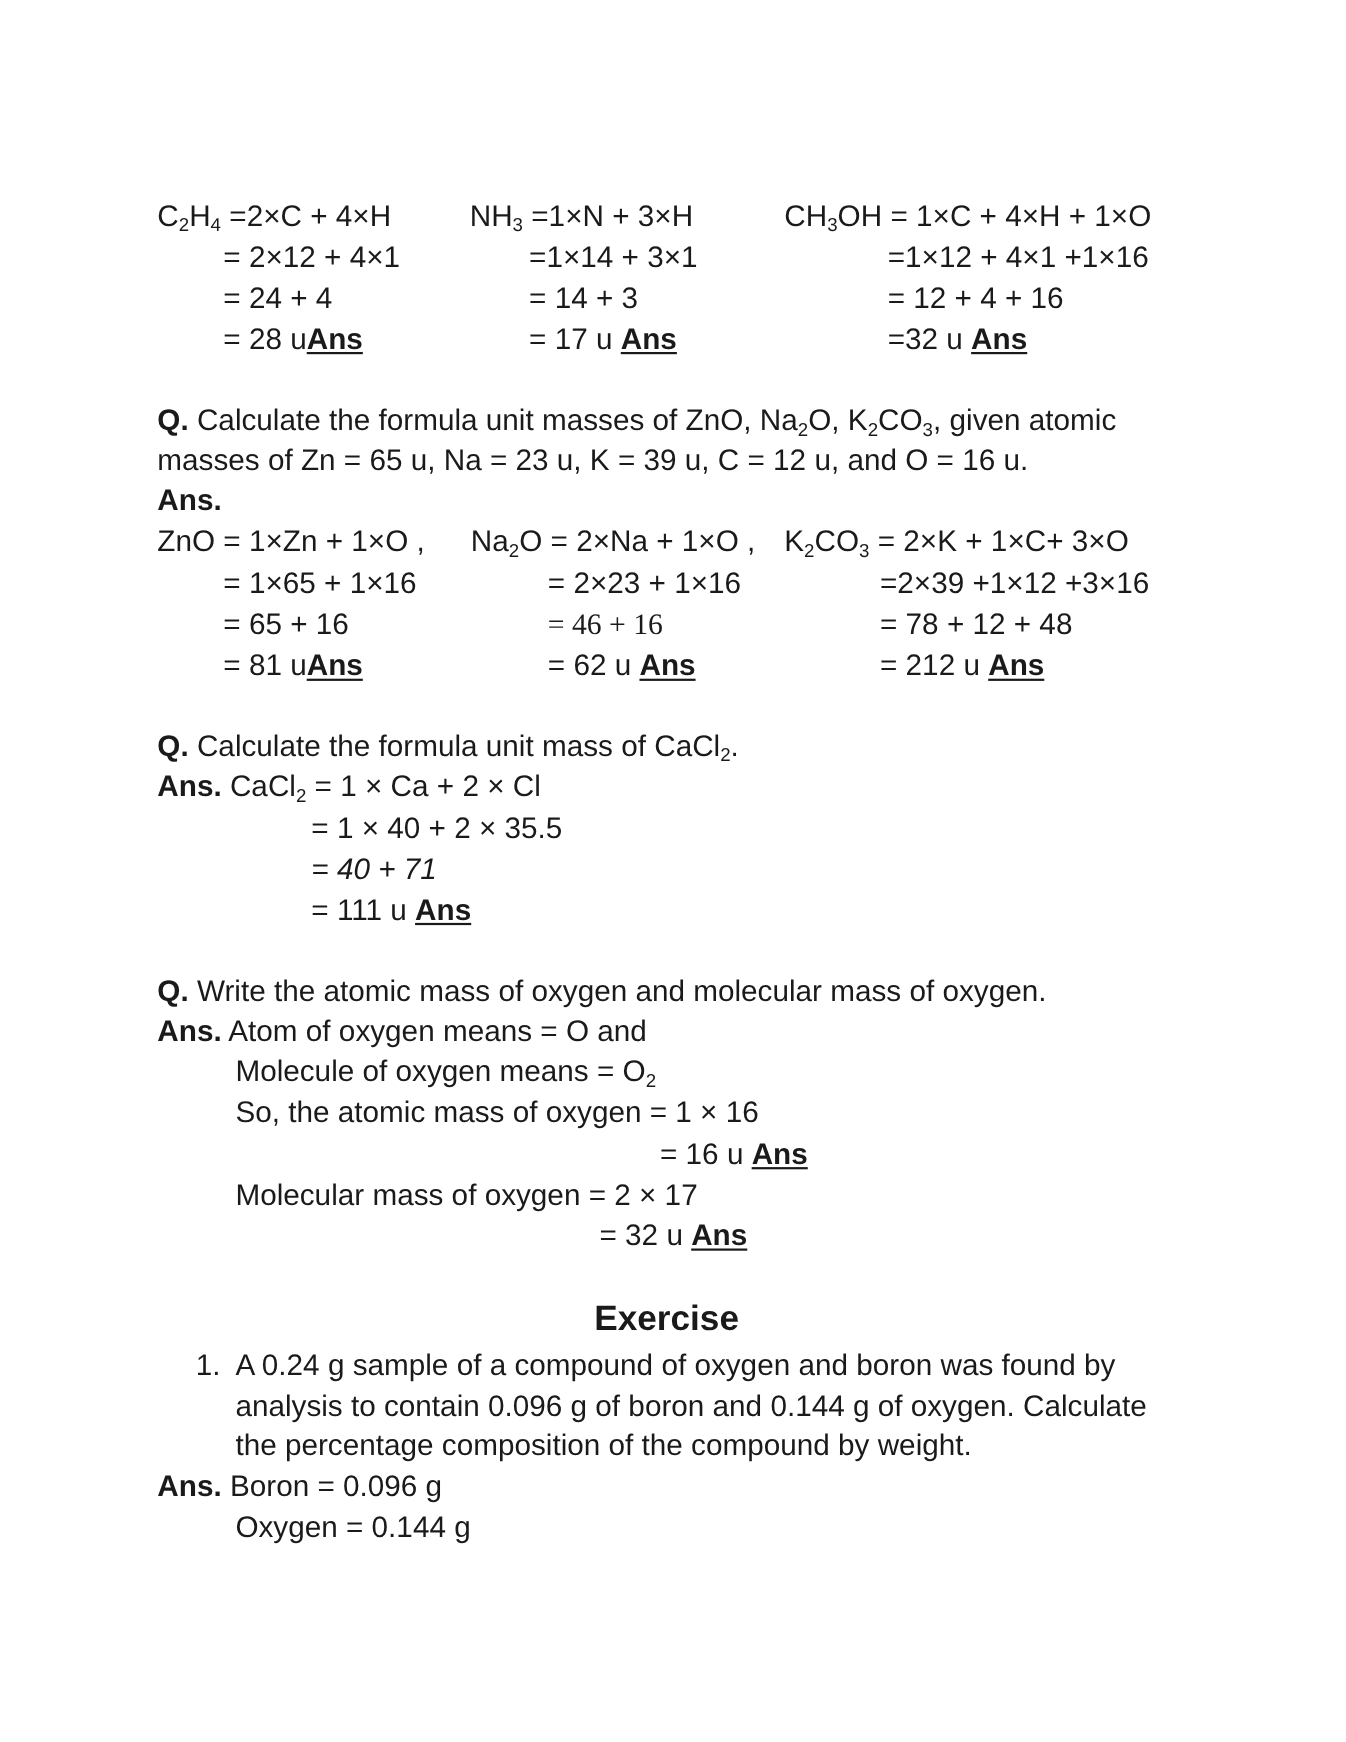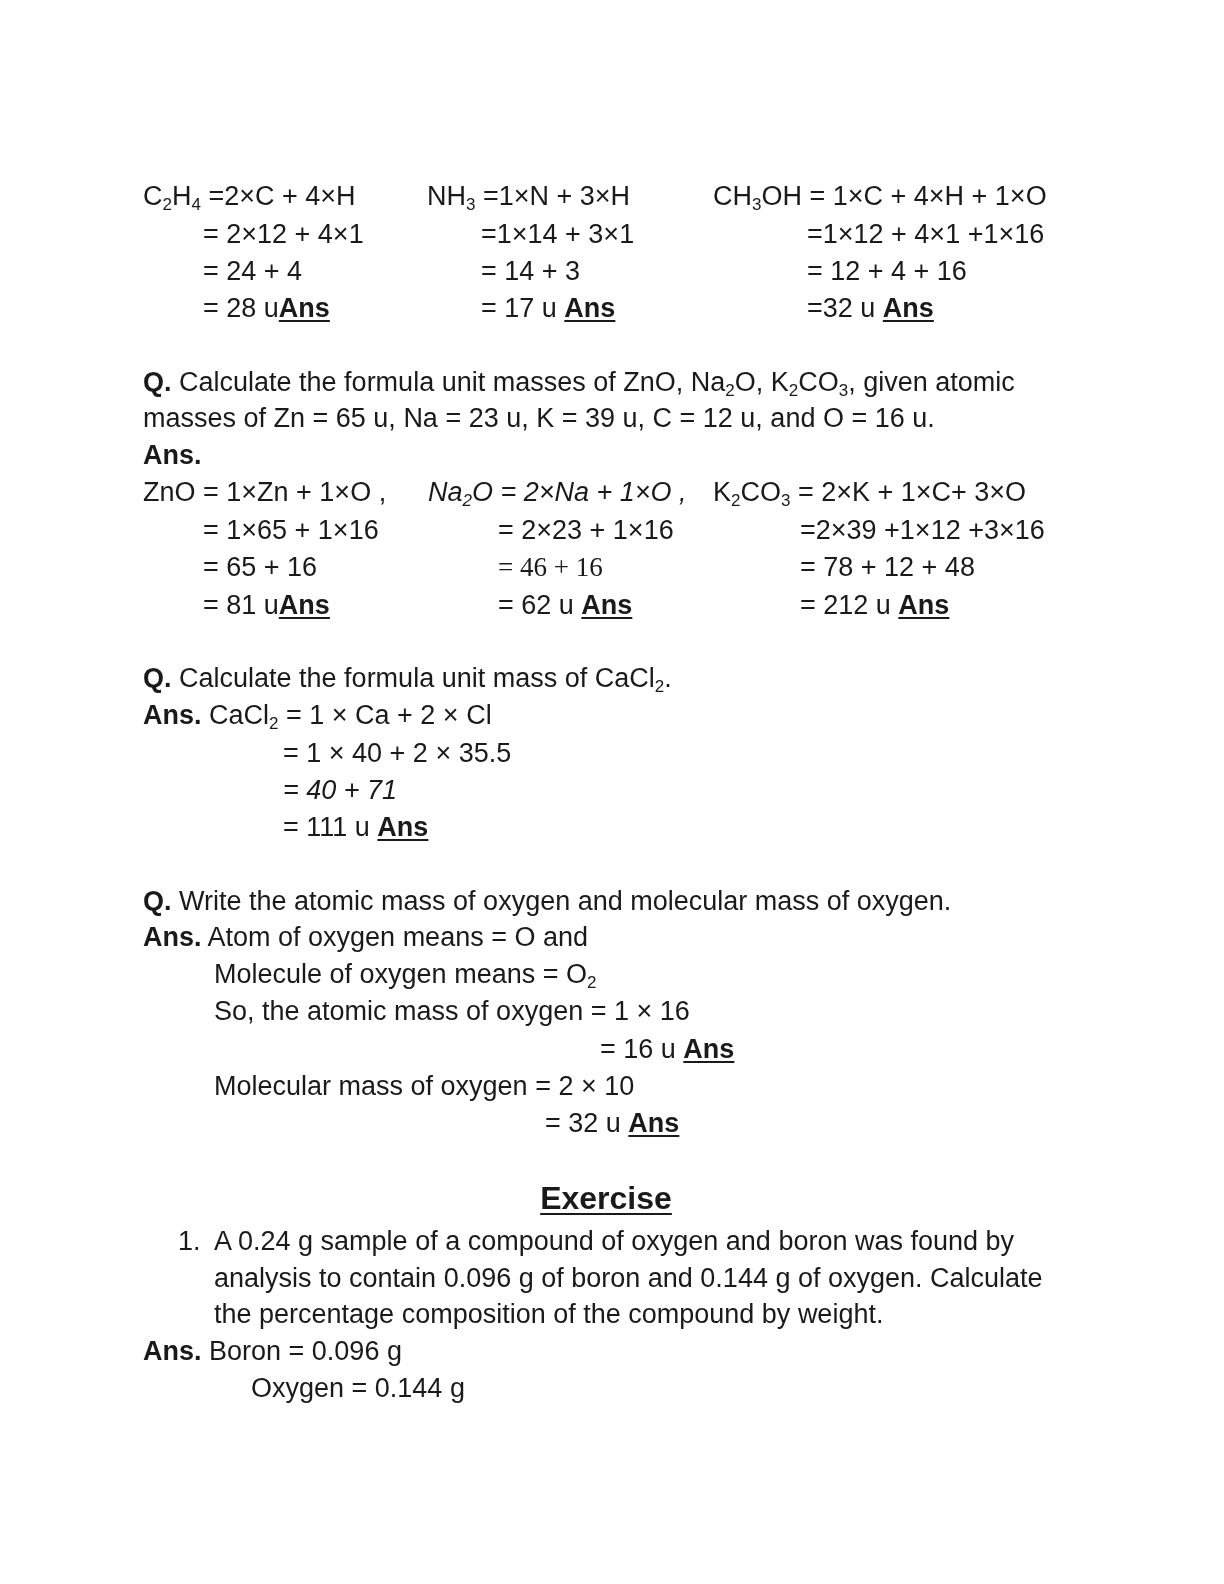--- a/index.html
+++ b/index.html
@@ -5,21 +5,21 @@
   html, body { margin: 0; padding: 0; background: #ffffff; }
   body {
     width: 1224px; height: 1584px; position: relative; overflow: hidden;
     font-family: "Liberation Sans", sans-serif; color: #1a1a1a;
     font-size: 27px;
   }
   .ln { position: absolute; white-space: nowrap; line-height: 32px; }
   .b { font-weight: bold; }
   .u { text-decoration: underline; text-underline-offset: 3px; text-decoration-thickness: 2px; }
   sub { font-size: 17px; vertical-align: -5px; line-height: 0; }
-  .title { font-size: 32px; font-weight: bold; text-decoration: underline; text-underline-offset: 4px; text-decoration-thickness: 2px; }
+  .title { font-size: 32px; font-weight: bold; text-underline-offset: 4px; text-decoration-thickness: 2px; }
 </style>
 </head>
 <body>
 
 <div>
   <div class="ln" style="left:143px;top:180px;"><span>C</span><sub>2</sub><span>H</span><sub>4</sub><span> =2×C + 4×H</span></div>
   <div class="ln" style="left:203px;top:218px;">= 2×12 + 4×1</div>
   <div class="ln" style="left:203px;top:255px;">= 24 + 4</div>
   <div class="ln" style="left:203px;top:292px;"><span>= 28 u</span><span class="b u">Ans</span></div>
 </div>
@@ -41,21 +41,21 @@
 <div>
   <div class="ln" style="left:143px;top:366px;"><span class="b">Q.</span><span> Calculate the formula unit masses of ZnO, Na</span><sub>2</sub><span>O, K</span><sub>2</sub><span>CO</span><sub>3</sub><span>, given atomic</span></div>
   <div class="ln" style="left:143px;top:402px;">masses of Zn = 65 u, Na = 23 u, K = 39 u, C = 12 u, and O = 16 u.</div>
   <div class="ln b" style="left:143px;top:439px;">Ans.</div>
 
   <div class="ln" style="left:143px;top:476px;">ZnO = 1×Zn + 1×O   ,</div>
   <div class="ln" style="left:203px;top:514px;">= 1×65 + 1×16</div>
   <div class="ln" style="left:203px;top:551px;">= 65 + 16</div>
   <div class="ln" style="left:203px;top:589px;"><span>= 81 u</span><span class="b u">Ans</span></div>
 
-  <div class="ln" style="left:428px;top:476px;font-style:italic;"><span>Na</span><sub>2</sub><span>O = 2×Na + 1×O  ,</span></div>
+  <div class="ln" style="left:428px;top:476px;"><span>Na</span><sub>2</sub><span>O = 2×Na + 1×O  ,</span></div>
   <div class="ln" style="left:498px;top:514px;">= 2×23 + 1×16</div>
   <div class="ln" style="left:498px;top:551px;font-family:Liberation Serif, serif;">= 46 + 16</div>
   <div class="ln" style="left:498px;top:589px;"><span>= 62 u </span><span class="b u">Ans</span></div>
 
   <div class="ln" style="left:713px;top:476px;"><span>K</span><sub>2</sub><span>CO</span><sub>3</sub><span> = 2×K + 1×C+ 3×O</span></div>
   <div class="ln" style="left:800px;top:514px;">=2×39 +1×12 +3×16</div>
   <div class="ln" style="left:800px;top:551px;">= 78 + 12 + 48</div>
   <div class="ln" style="left:800px;top:589px;"><span>= 212 u </span><span class="b u">Ans</span></div>
 </div>
 
@@ -66,25 +66,25 @@
   <div class="ln" style="left:283px;top:774px;font-style:italic;">= 40 + 71</div>
   <div class="ln" style="left:283px;top:811px;"><span>= 111 u </span><span class="b u">Ans</span></div>
 </div>
 
 <div>
   <div class="ln" style="left:143px;top:885px;"><span class="b">Q.</span><span> Write the atomic mass of oxygen and molecular mass of oxygen.</span></div>
   <div class="ln" style="left:143px;top:921px;"><span class="b">Ans.</span><span> Atom of oxygen means = O and</span></div>
   <div class="ln" style="left:214px;top:958px;"><span>Molecule of oxygen means = O</span><sub>2</sub></div>
   <div class="ln" style="left:214px;top:995px;">So, the atomic mass of oxygen = 1 × 16</div>
   <div class="ln" style="left:600px;top:1033px;"><span>= 16 u </span><span class="b u">Ans</span></div>
-  <div class="ln" style="left:214px;top:1070px;">Molecular mass of oxygen = 2 × 10</div>
+  <div class="ln" style="left:214px;top:1070px;">Molecular mass of oxygen = 2 × 17</div>
   <div class="ln" style="left:545px;top:1107px;"><span>= 32 u  </span><span class="b u">Ans</span></div>
 </div>
 
 <div>
   <div class="ln title" style="left:0;width:1212px;text-align:center;top:1182px;">Exercise</div>
   <div class="ln" style="left:178px;top:1225px;">1.</div>
   <div class="ln" style="left:214px;top:1225px;">A 0.24 g sample of a compound of oxygen and boron was found by</div>
   <div class="ln" style="left:214px;top:1262px;">analysis to contain 0.096 g of boron and 0.144 g of oxygen. Calculate</div>
   <div class="ln" style="left:214px;top:1298px;">the percentage composition of the compound by weight.</div>
   <div class="ln" style="left:143px;top:1335px;"><span class="b">Ans.</span><span> Boron = 0.096 g</span></div>
-  <div class="ln" style="left:214px;top:1372px;margin-left:37px;">Oxygen = 0.144 g</div>
+  <div class="ln" style="left:214px;top:1372px;">Oxygen = 0.144 g</div>
 </div>
 
 </body></html>

